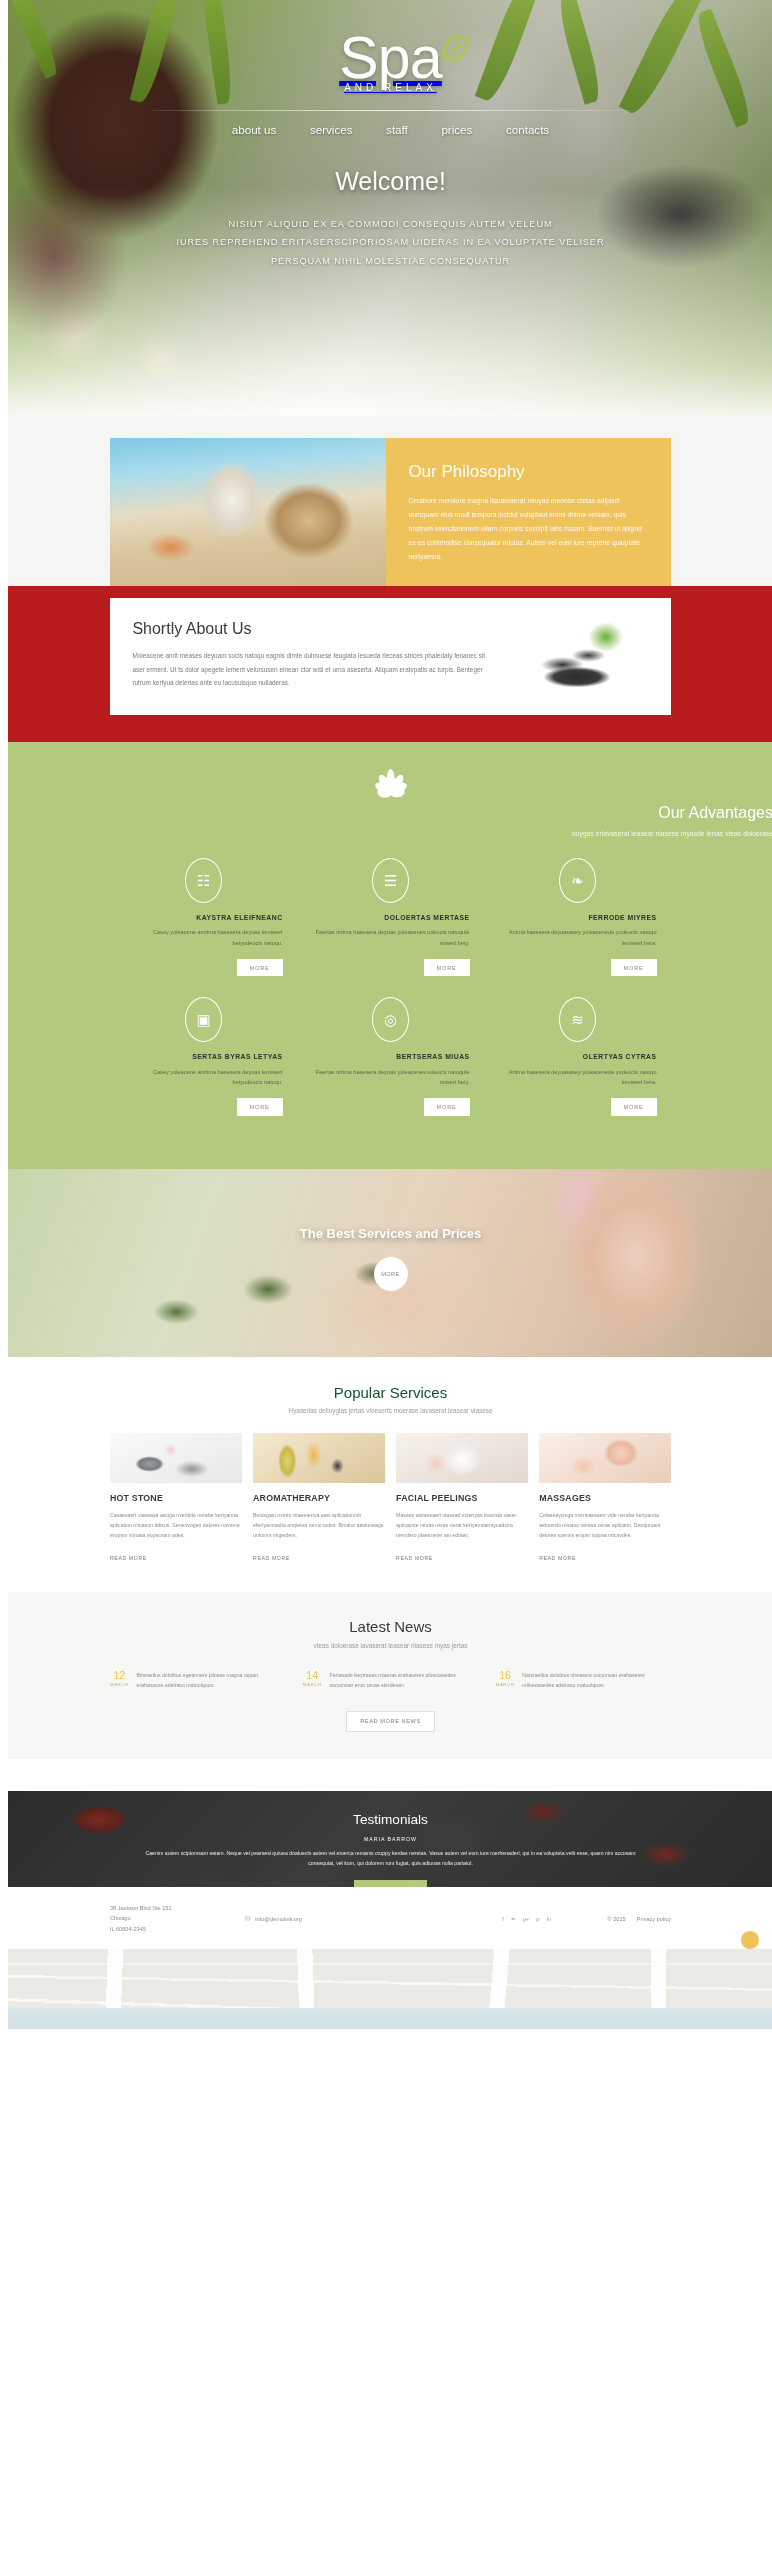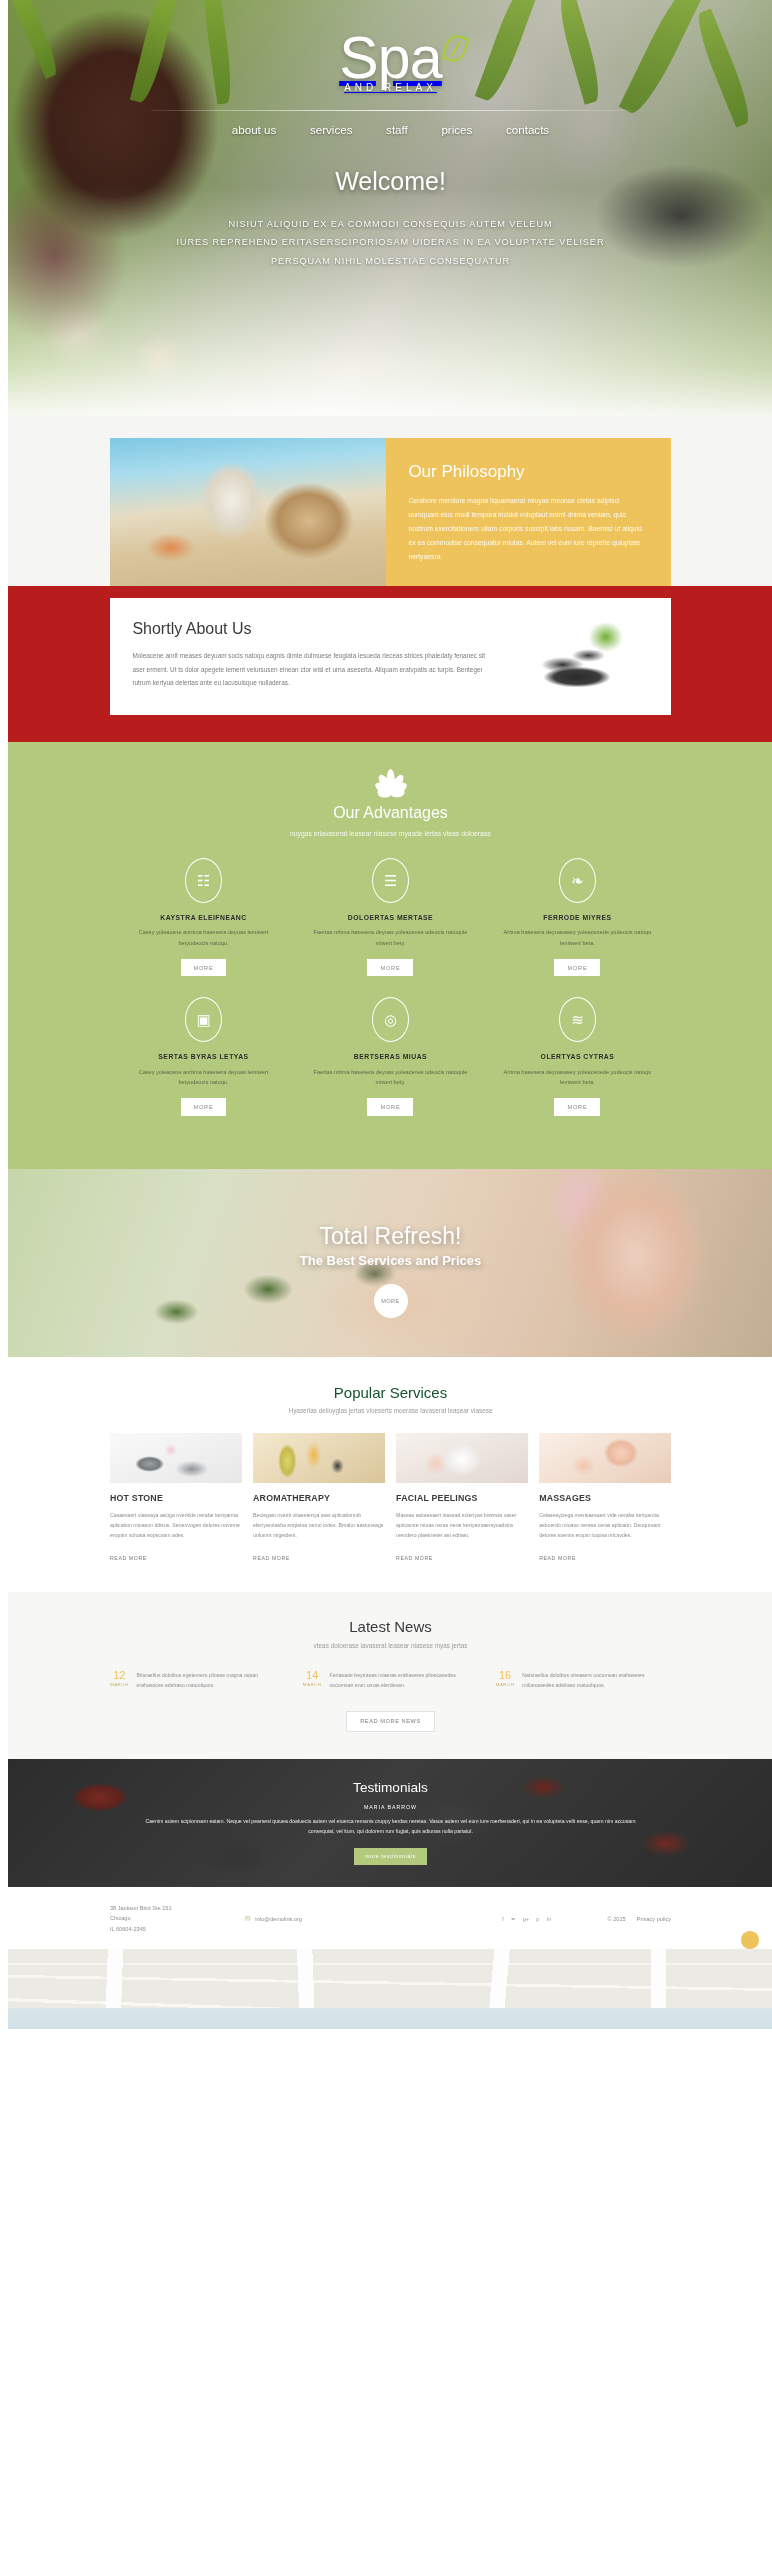--- a/index.html
+++ b/index.html
@@ -119,21 +119,21 @@
     background:
       radial-gradient(ellipse 42px 13px at 50% 78%, #2b2b2b 0%, #3c3c3c 55%, rgba(60,60,60,0) 80%),
       radial-gradient(ellipse 27px 9.6px at 40% 62%, #343434 0%, rgba(52,52,52,0) 80%),
       radial-gradient(ellipse 21px 8px at 58% 50%, #3f3f3f 0%, rgba(63,63,63,0) 80%),
       radial-gradient(ellipse 24px 21px at 70% 26%, #6fae35 0%, rgba(111,174,53,0) 72%),
       #ffffff;
   }
 
   
   .adv {
-    background:#b3ca7e; padding:24px 0 32px; text-align:center;
+    background:#b3ca7e; padding:24px 0 32px; text-align:right;
   }
   .lotus { margin:0 auto 11.2px; width:37px; height:27px; position:relative; }
   .lotus i {
     position:absolute; bottom:0; left:50%;
     width:8.8px; height:21px; background:#fff;
     border-radius:50% 50% 40% 40%;
     transform-origin:50% 100%;
   }
   .lotus i:nth-child(1){ transform:translateX(-50%) rotate(0deg); height:24px;}
   .lotus i:nth-child(2){ transform:translateX(-50%) rotate(-32deg); }
@@ -234,21 +234,21 @@
   .news-mon { color:#c9ad67; font-size:4.4px; letter-spacing:0.5px; margin-top:1.6px; text-transform:uppercase; }
   .news-txt { font-size:5.2px; line-height:1.95; color:#8d8d8d; }
   .news-btn {
     display:inline-block; margin-top:21px; background:#fff;
     border:0.8px solid #e2e2e2; color:#7d7d7d;
     font-size:5.6px; letter-spacing:0.6px; padding:6.4px 13px;
     text-decoration:none; text-transform:uppercase;
   }
 
   
-  .testi { position:relative; height:128px; overflow:hidden; text-align:center; }
+  .testi { position:relative; height:96px; overflow:hidden; text-align:center;margin-top:32px; }
   .testi-bg {
     position:absolute; inset:0;
     background:
       radial-gradient(ellipse 35px 17.6px at 12% 30%, #c0392b 0%, #8e2a20 60%, rgba(142,42,32,0) 80%),
       radial-gradient(ellipse 32px 16px at 86% 66%, #b83427 0%, rgba(184,52,39,0) 78%),
       radial-gradient(ellipse 29px 14.4px at 70% 22%, #a62e23 0%, rgba(166,46,35,0) 78%),
       radial-gradient(ellipse 48px 27px at 30% 76%, #4a4a4a 0%, rgba(74,74,74,0) 78%),
       radial-gradient(ellipse 56px 32px at 58% 48%, #5a5a5a 0%, rgba(90,90,90,0) 78%),
       linear-gradient(135deg,#3c3c3c,#575757 45%,#3a3a3a 100%);
   }
@@ -410,21 +410,20 @@
         <p>Aritma hasesera deyuasasey yoleacenede yudeocis natoqu lemiwert beta.</p>
         <a class="btn-more" href="#">MORE</a>
       </div>
     </div>
   </section>
 
   <section class="refresh">
     <div class="refresh-bg"></div>
     <div class="refresh-tint"></div>
     <div class="refresh-inner">
-      <h2>Total Refresh!</h2>
       <p>The Best Services and Prices</p>
       <a class="refresh-btn" href="#">MORE</a>
     </div>
   </section>
 
   <section class="services">
     <h2>Popular Services</h2>
     <div class="sub">Hyaserlas deliuyglas jertas vloeserts moerase lavaserat leasear viasese</div>
     <div class="srv-grid">
       <div class="srv">

